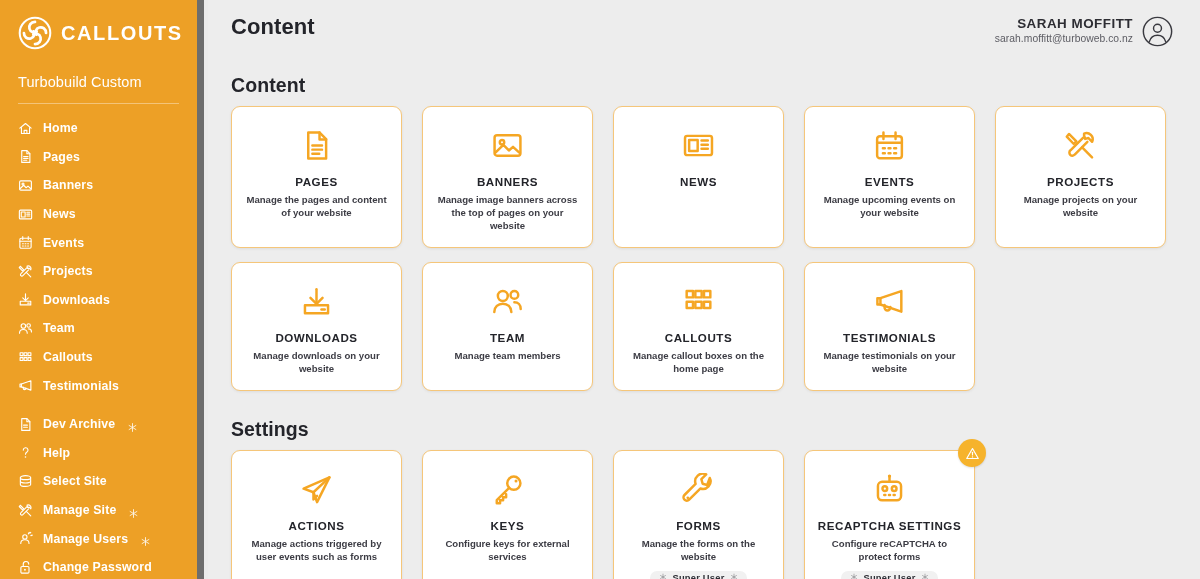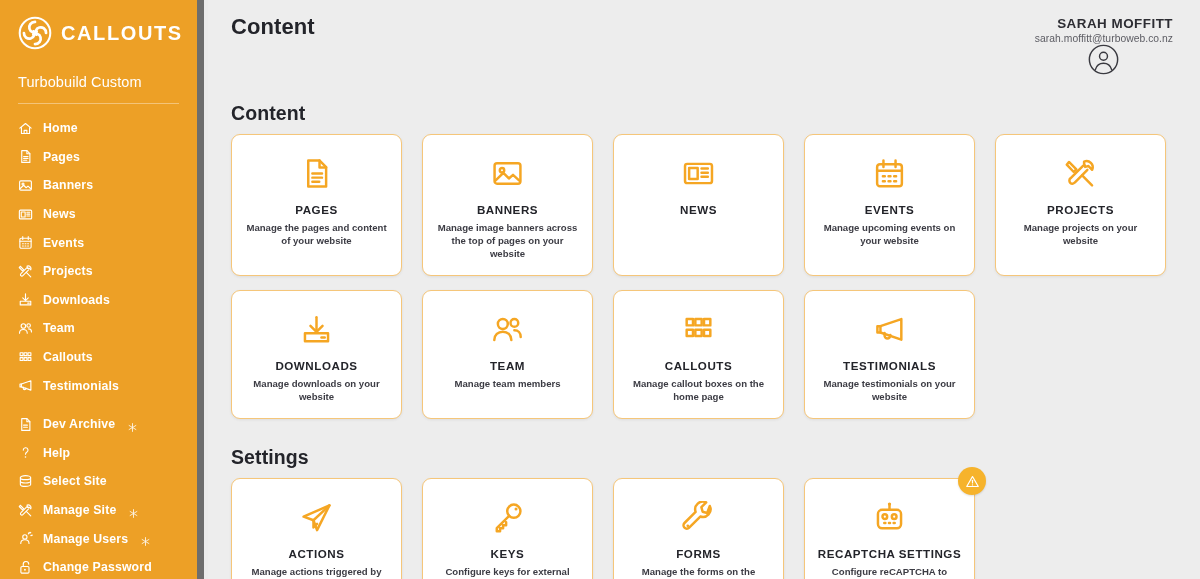--- a/index.html
+++ b/index.html
@@ -98,21 +98,21 @@
     display: flex; align-items: flex-start;
     justify-content: space-between;
     padding: 14px 27px 0 23px;
   }
   .page-title {
     font-size: 22px;
     font-weight: bold;
     color: #23242a;
     letter-spacing: .1px;
   }
-  .user-box { display: flex; align-items: center; padding-top: 2px; flex-direction: column; }
+  .user-box { display: flex; gap: 9px; padding-top: 2px; }
   .user-text { text-align: right; }
   .user-name {
     font-size: 13.4px; font-weight: bold;
     color: #2d2d33; letter-spacing: .5px;
   }
   .user-mail {
     font-size: 10.3px; color: #5c5c63;
     margin-top: 2px; letter-spacing: .05px;
   }
   .avatar { width: 31px; height: 31px; flex: 0 0 31px; }

